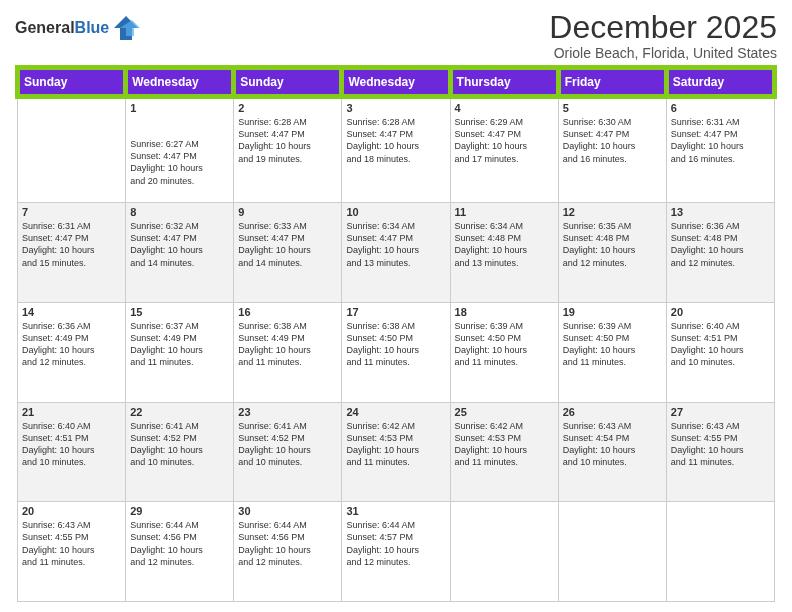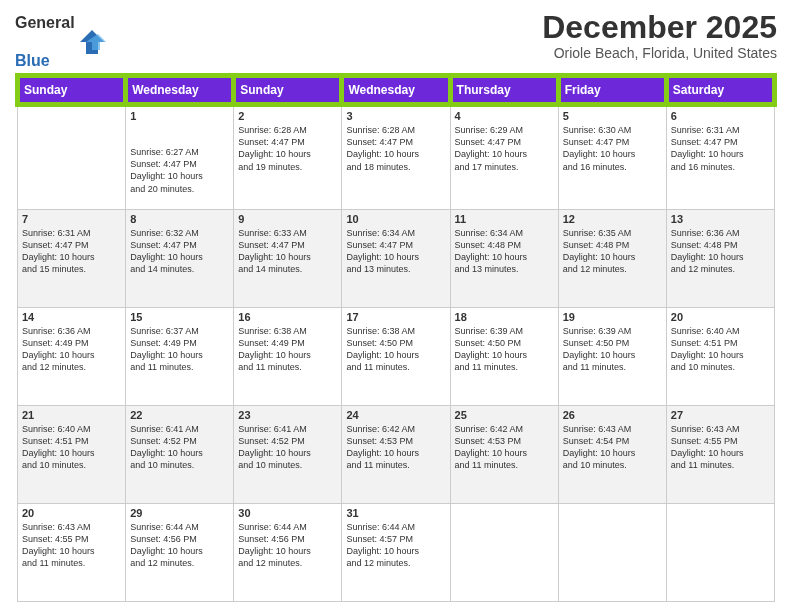--- a/index.html
+++ b/index.html
@@ -23,23 +23,22 @@
       justify-content: space-between;
       margin-bottom: 4px;
     }
     .logo {
       display: flex;
       align-items: center;
       margin-top: 4px;
     }
     .logo-text {
       display: flex;
-      flex-direction: column;
+      flex-direction: row;
       line-height: 1.1;
-      gap: 20px;
     }
     .logo-general {
       font-size: 16px;
       font-weight: bold;
       color: #333;
     }
     .logo-blue {
       font-size: 16px;
       font-weight: bold;
       color: #2a6db5;
@@ -47,21 +46,21 @@
     .logo-icon {
       width: 28px;
       height: 28px;
       margin-left: 3px;
     }
     .title-block {
       text-align: right;
     }
     .month-title {
       font-size: 32px;
-      font-weight: bold;
+      font-weight: normal;
       color: #333;
       line-height: 1.1;
     }
     .subtitle {
       font-size: 14px;
       color: #555;
     }
     table {
       width: 100%;
       border-collapse: collapse;

